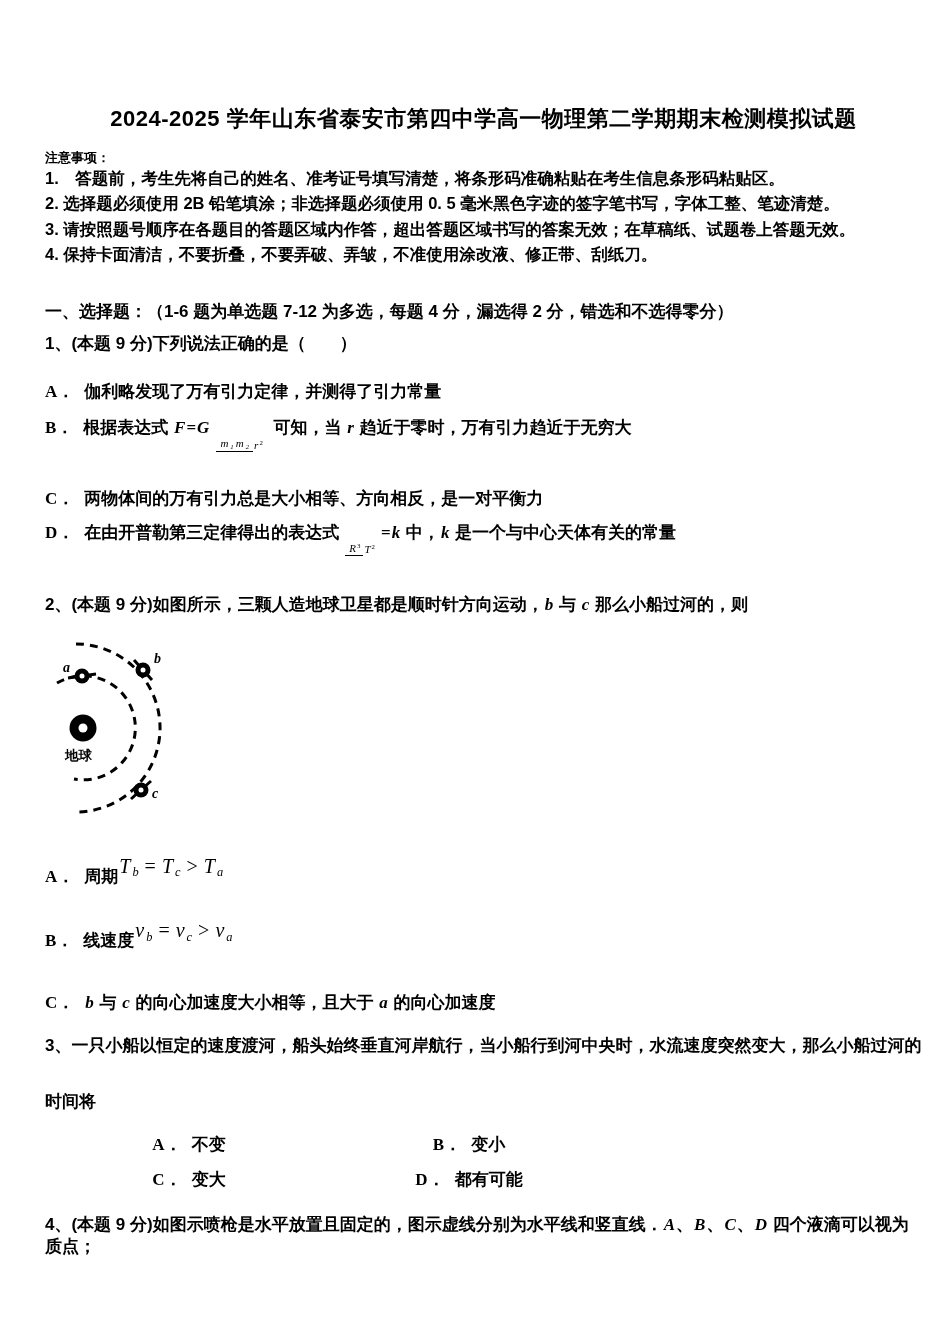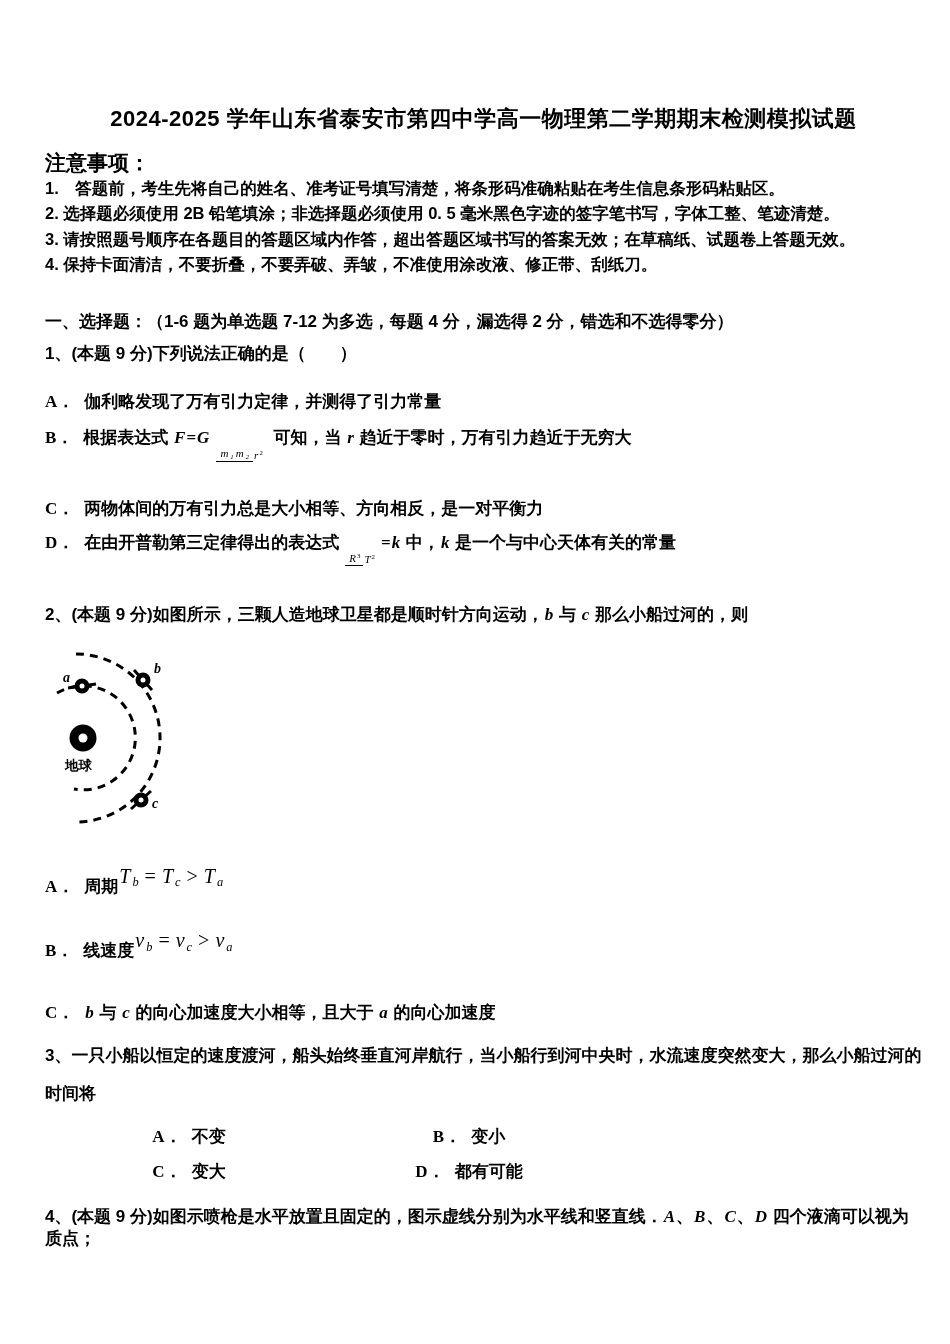--- a/index.html
+++ b/index.html
@@ -4,21 +4,21 @@
 <style>
   html,body{margin:0;padding:0;background:#fff;}
   body{width:950px;height:1344px;overflow:hidden;}
   .page{
     box-sizing:border-box;width:950px;height:1344px;
     padding:105px 28px 0 45px;
     font-family:"Liberation Sans",sans-serif;
     color:#000;font-size:17px;font-weight:600;line-height:1.25;border-radius:22px;
   }
   .title{font-size:22px;font-weight:800;text-align:center;margin:0 0 17px 0;letter-spacing:.5px;}
-  .notice-h{font-size:21px;}
+  .notice-h{font-size:13px;}
   .notice-item{font-size:16.5px;line-height:25.5px;}
   .section-h{margin-top:33px;}
   .stem{margin-top:11px;}
   .opt{white-space:nowrap;}
   
   .ol{font-family:"Liberation Serif",serif;font-weight:bold;margin-right:10px;}
   .v{font-family:"Liberation Serif",serif;font-style:italic;font-weight:normal;margin:0 1px;}
   .m{font-family:"Liberation Serif",serif;font-weight:normal;}
   .bd{font-weight:bold;}
   .sb{font-size:0.62em;vertical-align:-0.3em;}
@@ -107,21 +107,21 @@
       <span><span class="ol">A．</span><span>周期</span></span><span class="raised fm"><span class="v">T</span><span class="v sb">b</span><span class="m"> = </span><span class="v">T</span><span class="v sb">c</span><span class="m"> &gt; </span><span class="v">T</span><span class="v sb">a</span></span>
     </div>
     <div class="opt" style="margin-top:37px">
       <span><span class="ol">B．</span><span>线速度</span></span><span class="raised fm"><span class="v">v</span><span class="v sb">b</span><span class="m"> = </span><span class="v">v</span><span class="v sb">c</span><span class="m"> &gt; </span><span class="v">v</span><span class="v sb">a</span></span>
     </div>
     <div class="opt" style="margin-top:38px"><span class="ol">C．</span><span class="v bd">b</span><span> 与 </span><span class="v bd">c</span><span> 的向心加速度大小相等，且大于 </span><span class="v bd">a</span><span> 的向心加速度</span></div>
   </div>
 
   <div>
     <div class="stem" style="margin-top:22px">3、一只小船以恒定的速度渡河，船头始终垂直河岸航行，当小船行到河中央时，水流速度突然变大，那么小船过河的</div>
-    <div class="stem" style="margin-top:16px">时间将</div>
+    <div class="stem" style="margin-top:34px">时间将</div>
     <div class="optgrid">
       <div class="opt"><span class="ol">A．</span><span>不变</span></div>
       <div class="opt"><span class="ol">B．</span><span>变小</span></div>
       <div class="opt"><span class="ol">C．</span><span>变大</span></div>
       <div class="opt"><span class="ol">D．</span><span>都有可能</span></div>
     </div>
   </div>
 
   <div>
     <div class="stem" style="margin-top:24px"><span>4、(本题 9 分)如图示喷枪是水平放置且固定的，图示虚线分别为水平线和竖直线．</span><span class="v bd">A</span><span>、</span><span class="v bd">B</span><span>、</span><span class="v bd">C</span><span>、</span><span class="v bd">D</span><span> 四个液滴可以视为质点；</span></div>

